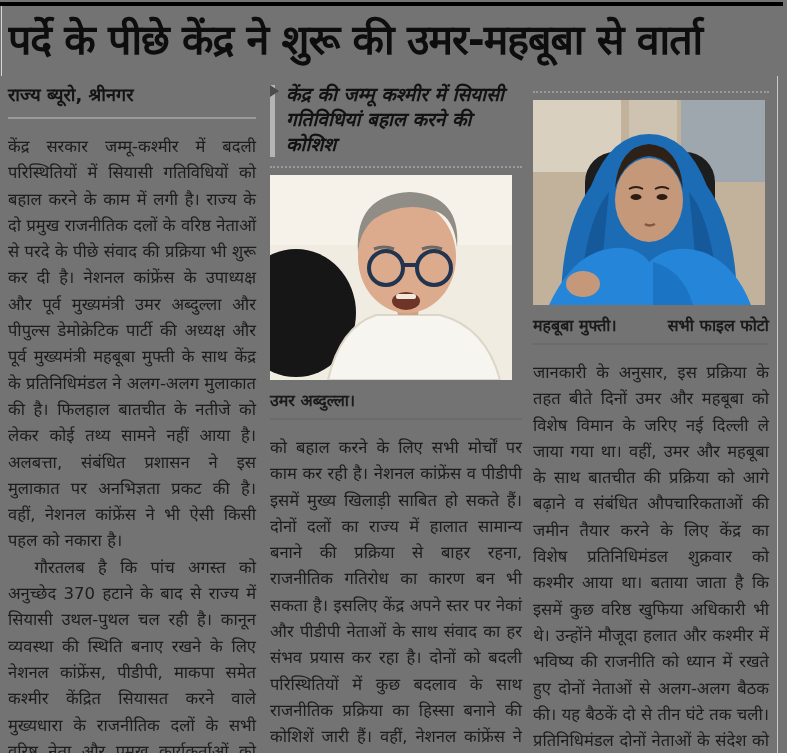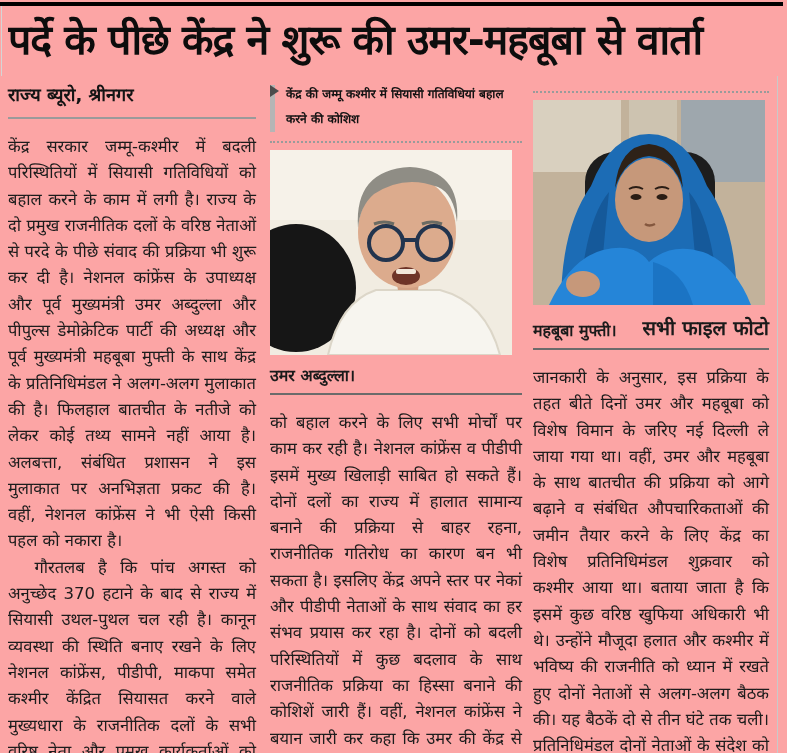--- a/index.html
+++ b/index.html
@@ -1,19 +1,19 @@
 <!DOCTYPE html>
 <html><head>
 <meta charset="utf-8">
 <style>
   * { margin:0; padding:0; box-sizing:border-box; }
   html,body { background:#e9e9e9; }
   .page {
     position:relative; width:787px; height:753px; margin:0 auto;
-    background:#fca5a5; overflow:hidden;
+    background:#737373; overflow:hidden;
     font-family:"DejaVu Sans", sans-serif; color:#1e1e1e;
   }
   .top-rule { position:absolute; top:2px; left:0; width:783px; height:4px; background:#000; }
   .edge-rule-right { position:absolute; top:76px; left:777px; width:1px; height:677px; background:#c9c9c9; }
   .edge-rule-left { position:absolute; top:6px; left:1px; width:1px; height:70px; background:#d5d5d5; }
 
   .headline {
     position:absolute; top:10px; left:8px; width:775px;
     font-size:41px; font-weight:700; letter-spacing:-1px; color:#0d0d0d;
     white-space:nowrap; overflow:hidden;
@@ -33,30 +33,30 @@
   }
   .body-text p + p { text-indent:1.6em; }
 
   .subhead-wrap { display:flex; align-items:stretch; }
   .subhead-marker { position:relative; flex:0 0 5px; background:#b5b5b5; margin-right:11px; margin-top:3px; }
   .subhead-marker::before {
     content:""; position:absolute; top:0; left:0;
     border-top:6px solid transparent; border-bottom:6px solid transparent;
     border-left:9px solid #4c4c4c;
   }
-  .subhead { font-size:12px; font-weight:700; line-height:25px; color:#121212; }
+  .subhead { font-size:19px; font-weight:700; line-height:25px; color:#121212;font-style:italic; }
 
   .dotted-rule { margin-top:9px; border-top:2px dotted #9a9a9a; height:0; }
 
   .photo-frame { margin-top:7px; line-height:0; }
   .photo-frame svg { display:block; }
 
   .caption-row { margin-top:9px; display:flex; justify-content:space-between; align-items:flex-end; }
   .caption { font-size:16px; font-weight:700; color:#1a1a1a; }
-  .credit  { font-size:20px; font-weight:700; color:#1a1a1a; }
+  .credit  { font-size:16px; font-weight:700; color:#1a1a1a; }
   .caption-rule { margin-top:7px; height:2px; background:#6b6b6b; }
 </style>
 </head>
 <body>
 
 <div class="page">
 
   <div class="top-rule"></div>
   <div class="edge-rule-left"></div>
   <div class="edge-rule-right"></div>

